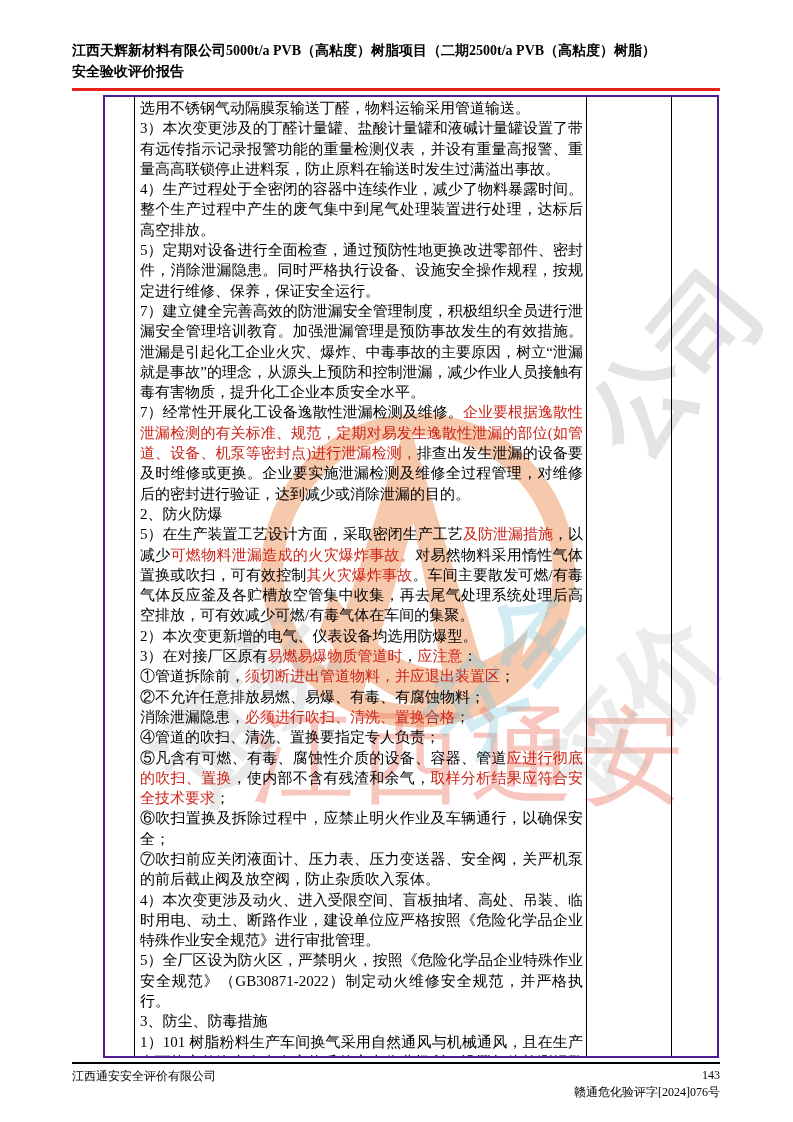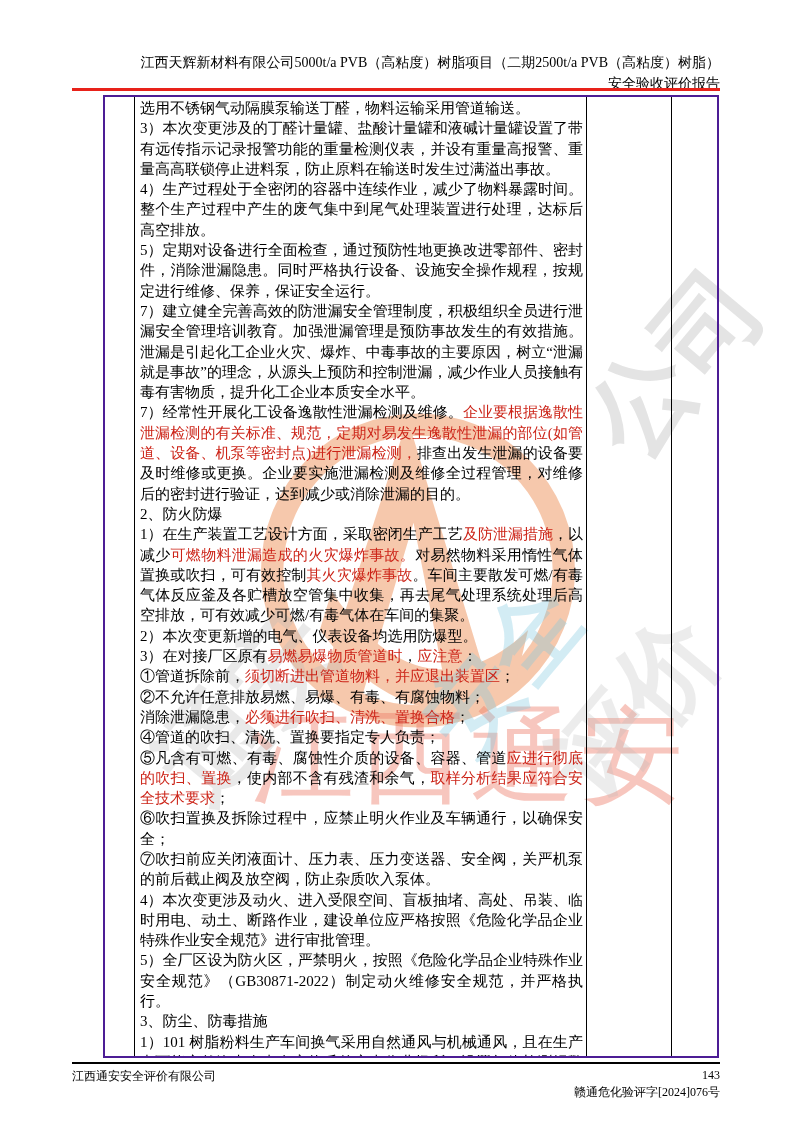--- a/index.html
+++ b/index.html
@@ -6,21 +6,21 @@
   html,body { background:#888; }
   .page {
     position:relative; width:793px; height:1122px; margin:0 auto;
     background:#ffffff; overflow:hidden;
     font-family:"Liberation Serif","DejaVu Serif",serif;
     color:#000;
   }
   
   .hdr {
     position:absolute; top:40px; left:72px; width:648px; z-index:3;
-    text-align:right; font-weight:normal; font-size:14px; line-height:21px;margin-top:12px;
+    text-align:left; font-weight:bold; font-size:14px; line-height:21px;
   }
   .hdr-rule {
     position:absolute; top:88px; left:72px; width:648px; height:3px; z-index:3;
     background:var(--header-rule-red,#e8221a);
   }
   
   .wm { position:absolute; z-index:0; pointer-events:none; }
   .wm-logo { left:253px; top:380px; width:330px; height:372px; color:var(--wm-orange,#f09c6a); opacity:.55; }
   .wm-red-text {
     left:250px; top:688px; font-size:104px; font-weight:normal; letter-spacing:6px;
@@ -82,21 +82,21 @@
   <div class="tbl">
     <div class="c1"></div>
     <div class="c2">
         <div class="para"><span>选用不锈钢气动隔膜泵输送丁醛，物料运输采用管道输送。</span></div>
         <div class="para"><span>3）本次变更涉及的丁醛计量罐、盐酸计量罐和液碱计量罐设置了带有远传指示记录报警功能的重量检测仪表，并设有重量高报警、重量高高联锁停止进料泵，防止原料在输送时发生过满溢出事故。</span></div>
         <div class="para"><span>4）生产过程处于全密闭的容器中连续作业，减少了物料暴露时间。整个生产过程中产生的废气集中到尾气处理装置进行处理，达标后高空排放。</span></div>
         <div class="para"><span>5）定期对设备进行全面检查，通过预防性地更换改进零部件、密封件，消除泄漏隐患。同时严格执行设备、设施安全操作规程，按规定进行维修、保养，保证安全运行。</span></div>
         <div class="para"><span>7）建立健全完善高效的防泄漏安全管理制度，积极组织全员进行泄漏安全管理培训教育。加强泄漏管理是预防事故发生的有效措施。泄漏是引起化工企业火灾、爆炸、中毒事故的主要原因，树立“泄漏就是事故”的理念，从源头上预防和控制泄漏，减少作业人员接触有毒有害物质，提升化工企业本质安全水平。</span></div>
         <div class="para"><span>7）经常性开展化工设备逸散性泄漏检测及维修。</span><span class="red-text">企业要根据逸散性泄漏检测的有关标准、规范，定期对易发生逸散性泄漏的部位(如管道、设备、机泵等密封点)进行泄漏检测，</span><span>排查出发生泄漏的设备要及时维修或更换。企业要实施泄漏检测及维修全过程管理，对维修后的密封进行验证，达到减少或消除泄漏的目的。</span></div>
         <div class="para"><span>2、防火防爆</span></div>
-        <div class="para"><span>1）在生产装置工艺设计方面，采取密闭生产工艺</span><span class="red-text">及防泄漏措施</span><span>，以减少</span><span class="red-text">可燃物料泄漏造成的火灾爆炸事故。</span><span>对易然物料采用惰性气体置换或吹扫，可有效控制</span><span class="red-text">其火灾爆炸事故</span><span>。车间主要散发可燃/有毒气体反应釜及各贮槽放空管集中收集，再去尾气处理系统处理后高空排放，可有效减少可燃/有毒气体在车间的集聚。</span></div>
+        <div class="para"><span>5）在生产装置工艺设计方面，采取密闭生产工艺</span><span class="red-text">及防泄漏措施</span><span>，以减少</span><span class="red-text">可燃物料泄漏造成的火灾爆炸事故。</span><span>对易然物料采用惰性气体置换或吹扫，可有效控制</span><span class="red-text">其火灾爆炸事故</span><span>。车间主要散发可燃/有毒气体反应釜及各贮槽放空管集中收集，再去尾气处理系统处理后高空排放，可有效减少可燃/有毒气体在车间的集聚。</span></div>
         <div class="para"><span>2）本次变更新增的电气、仪表设备均选用防爆型。</span></div>
         <div class="para"><span>3）在对接厂区原有</span><span class="red-text">易燃易爆物质管道时</span><span>，</span><span class="red-text">应注意</span><span>：</span></div>
         <div class="para"><span>①管道拆除前，</span><span class="red-text">须切断进出管道物料，并应退出装置区</span><span>；</span></div>
         <div class="para"><span>②不允许任意排放易燃、易爆、有毒、有腐蚀物料；</span></div>
         <div class="para"><span>消除泄漏隐患，</span><span class="red-text">必须进行吹扫、清洗、置换合格</span><span>；</span></div>
         <div class="para"><span>④管道的吹扫、清洗、置换要指定专人负责；</span></div>
         <div class="para"><span>⑤凡含有可燃、有毒、腐蚀性介质的设备、容器、管道</span><span class="red-text">应进行彻底的吹扫、置换</span><span>，使内部不含有残渣和余气，</span><span class="red-text">取样分析结果应符合安全技术要求</span><span>；</span></div>
         <div class="para"><span>⑥吹扫置换及拆除过程中，应禁止明火作业及车辆通行，以确保安全；</span></div>
         <div class="para"><span>⑦吹扫前应关闭液面计、压力表、压力变送器、安全阀，关严机泵的前后截止阀及放空阀，防止杂质吹入泵体。</span></div>
         <div class="para"><span>4）本次变更涉及动火、进入受限空间、盲板抽堵、高处、吊装、临时用电、动土、断路作业，建设单位应严格按照《危险化学品企业特殊作业安全规范》进行审批管理。</span></div>

